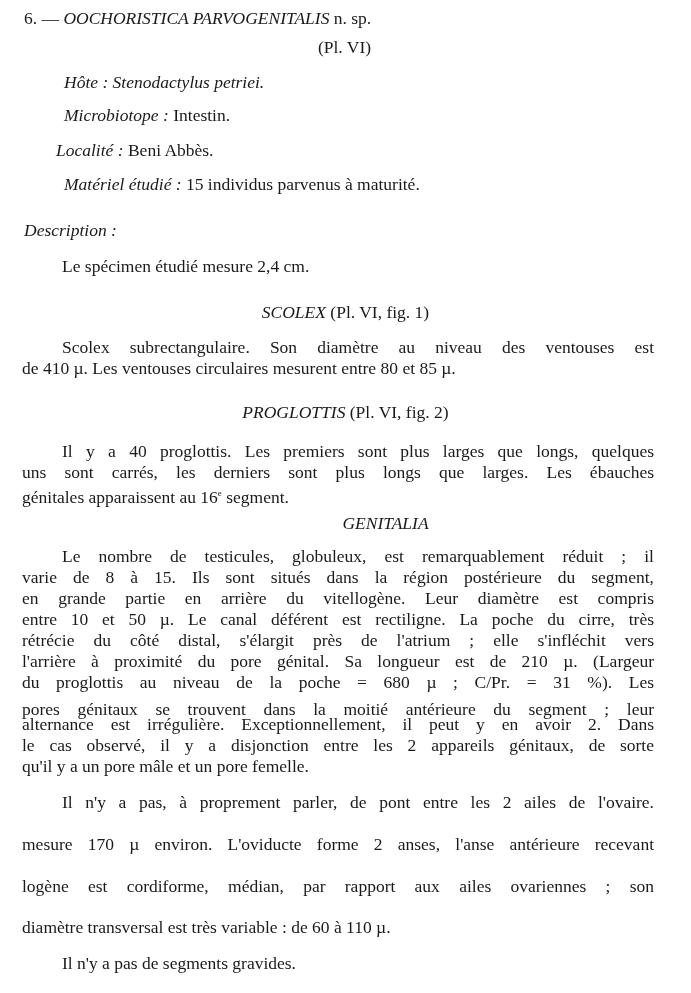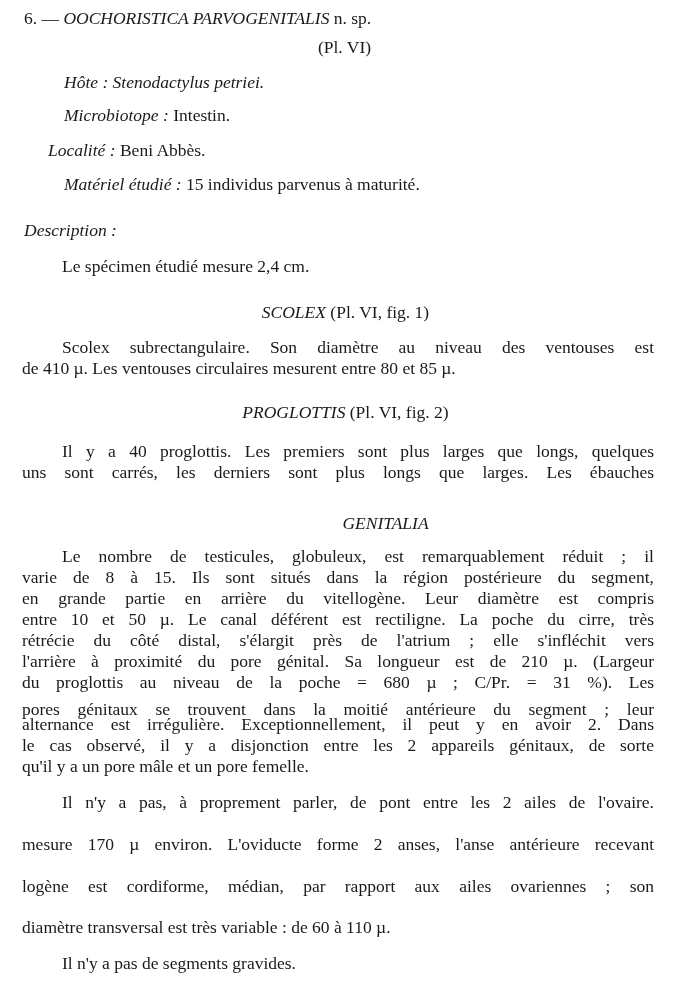--- a/index.html
+++ b/index.html
@@ -27,41 +27,44 @@
   <div class="line" style="left:64px; top:72px;">
     <span class="i">Hôte</span><span class="i"> : </span><span class="i">Stenodactylus petriei.</span>
   </div>
 
   <div class="line c" style="left:0; width:691px; top:37px; padding-left:0px;">
     <span style="position:relative; left:-1px;">(Pl. VI)</span>
   </div>
   <div class="line" style="left:64px; top:105px;">
     <span class="i">Microbiotope</span><span class="i"> : </span><span>Intestin.</span>
   </div>
-  <div class="line" style="left:48px; top:140px;text-align:right;">
+  <div class="line" style="left:56px; top:140px;text-align:right;">
     <span class="i">Localité</span><span class="i"> : </span><span>Beni Abbès.</span>
   </div>
   <div class="line" style="left:64px; top:174px;">
     <span class="i">Matériel étudié</span><span class="i"> : </span><span>15 individus parvenus à maturité.</span>
   </div>
 
   <div class="line i" style="left:24px; top:220px;">Description :</div>
   <div class="line" style="left:62px; top:256px;">Le spécimen étudié mesure 2,4 cm.</div>
 
   <div class="line c" style="left:0; width:691px; top:302px;">
     <span class="i">SCOLEX</span><span> (Pl. VI, fig. 1)</span>
   </div>
   <div class="line j" style="left:62px; width:592px; top:337px;">Scolex subrectangulaire. Son diamètre au niveau des ventouses est</div>
   <div class="line" style="left:22px; top:358px;">de 410 µ. Les ventouses circulaires mesurent entre 80 et 85 µ.</div>
 
   <div class="line c" style="left:0; width:691px; top:402px;">
     <span class="i">PROGLOTTIS</span><span> (Pl. VI, fig. 2)</span>
   </div>
   <div class="line j" style="left:62px; width:592px; top:441px;">Il y a 40 proglottis. Les premiers sont plus larges que longs, quelques</div>
   <div class="line j" style="left:22px; width:632px; top:462px;">uns sont carrés, les derniers sont plus longs que larges. Les ébauches</div>
+  <div class="line" style="left:22px; top:483px;">
+    <span>génitales apparaissent au 16</span><sup style="font-size:9px;">e</sup><span> segment.</span>
+  </div>
 
   <div class="line c i" style="left:0; width:691px; top:513px;margin-left:40px;">GENITALIA</div>
 
   <div class="line j" style="left:62px; width:592px; top:546px;">Le nombre de testicules, globuleux, est remarquablement réduit ; il</div>
   <div class="line j" style="left:22px; width:632px; top:567px;">varie de 8 à 15. Ils sont situés dans la région postérieure du segment,</div>
   <div class="line j" style="left:22px; width:632px; top:588px;">en grande partie en arrière du vitellogène. Leur diamètre est compris</div>
   <div class="line j" style="left:22px; width:632px; top:609px;">entre 10 et 50 µ. Le canal déférent est rectiligne. La poche du cirre, très</div>
   <div class="line j" style="left:22px; width:632px; top:630px;">rétrécie du côté distal, s'élargit près de l'atrium ; elle s'infléchit vers</div>
   <div class="line j" style="left:22px; width:632px; top:651px;">l'arrière à proximité du pore génital. Sa longueur est de 210 µ. (Largeur</div>
   <div class="line j" style="left:22px; width:632px; top:672px;">du proglottis au niveau de la poche = 680 µ ; C/Pr. = 31 %). Les</div>

